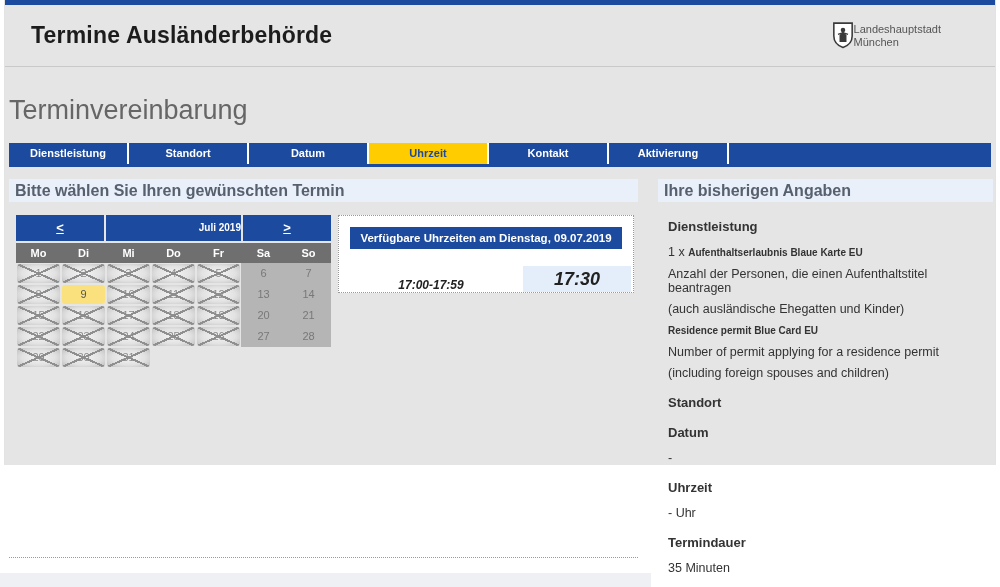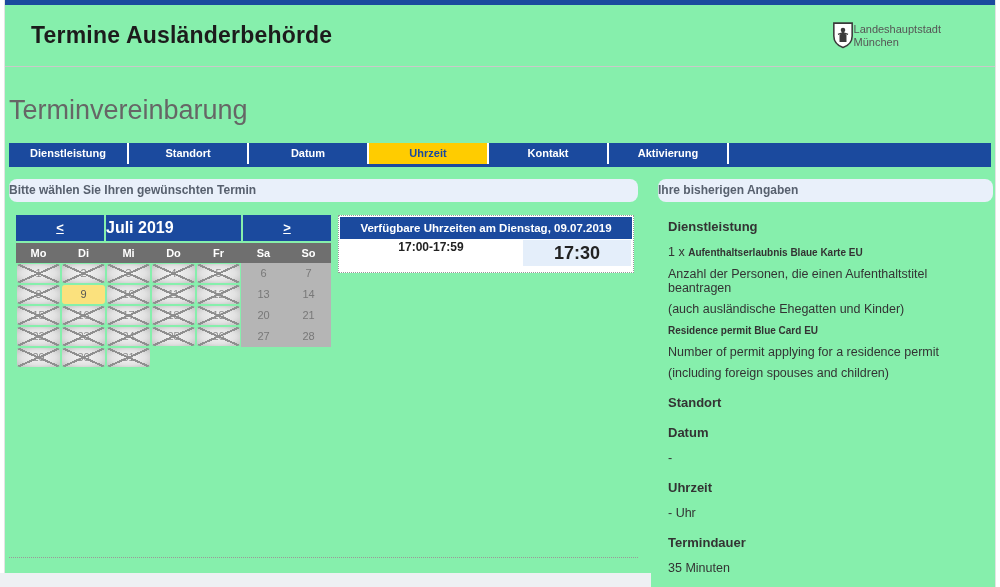--- a/index.html
+++ b/index.html
@@ -1,21 +1,21 @@
 <!DOCTYPE html>
 <html style="--blue: #1b4a9e; --yellow: #ffcc00; --selyellow: #fbe17d; --bandblue: #e9f0fa; --slotblue: #e4eefa;"><head>
 <meta charset="utf-8">
 <style>
   * { margin:0; padding:0; box-sizing:border-box; }
   html,body { width:1000px; height:587px; overflow:hidden; background:#fff;
     font-family:"Liberation Sans", sans-serif; color:#333; }
   body { position:relative; }
 
-  .page { position:absolute; left:4px; top:0; width:992px; height:587px;
-    border-left:1px solid #e3e3e3; border-right:1px solid #e3e3e3; background:#86efac; }
+  .page { position:absolute; left:4px; top:0; width:992px; height:465px;
+    border-left:1px solid #e3e3e3; border-right:1px solid #e3e3e3; background:#e5e5e5; }
 
   .topbar { height:5px; background:var(--blue); }
 
   header { height:62px; border-bottom:1px solid #c9c9c9; display:flex;
     align-items:center; justify-content:space-between; padding:0 26px 0 26px; }
   .app-title { font-size:23px; font-weight:bold; color:#1c1c1c; letter-spacing:0.2px; }
   .logo { display:flex; align-items:center; gap:0; margin-right:28px; }
   .logo-text { font-size:11px; color:#555; line-height:13px; }
 
   .page-title { font-size:27px; font-weight:normal; color:#666; margin:28px 0 0 4px; height:32px; }
@@ -25,54 +25,54 @@
   .tab { width:118px; height:21px; background:var(--blue); color:#fff; font-size:11px;
     font-weight:bold; text-align:center; line-height:21px; margin-right:2px; cursor:pointer; }
   .tab.active { background:var(--yellow); color:var(--blue); }
   .tab-filler { flex:1; height:21px; background:var(--blue); }
 
   .main { display:flex; padding:12px 2px 0 4px; }
   .col-left { width:629px; height:391px; border-bottom:1px dotted #9a9a9a; margin-top:-12px; padding-top:12px; }
   .col-gap { width:20px; }
   .col-right { flex:1; margin-top:-12px; padding-top:12px; }
 
-  .band { height:23px; background:var(--bandblue); color:#57606e; font-size:12px;
-    font-weight:bold; line-height:23px; padding-left:0;border-radius:8px; }
+  .band { height:23px; background:var(--bandblue); color:#57606e; font-size:16px;
+    font-weight:bold; line-height:23px; padding-left:6px; }
 
   .office-title { font-size:12.5px; font-weight:bold; color:#222; margin:14px 0 0 7px; }
 
   .content-row { display:flex; margin:13px 0 0 7px; }
 
   
   .calendar { width:315px; }
   .cal-head { display:flex; height:26px; }
   .cal-nav { width:88px; background:var(--blue); color:#fff; font-size:13px; font-weight:bold;
     text-align:center; line-height:26px; cursor:pointer; }
   .cal-nav span { text-decoration:underline; }
-  .cal-month { width:135px; background:var(--blue); color:#fff; font-size:16px; font-weight:bold;
-    text-align:left; line-height:26px; margin:0 2px; }
+  .cal-month { width:135px; background:var(--blue); color:#fff; font-size:10px; font-weight:bold;
+    text-align:right; line-height:26px; margin:0 2px; }
   .cal-daynames { display:flex; height:20px; margin-top:2px; background:#6f6f6f; }
   .cal-dayname { width:45px; color:#fff; font-size:11px; font-weight:bold; text-align:center; line-height:20px; }
   .cal-week { display:flex; height:21px; }
   .cal-cell { width:45px; height:21px; font-size:11px; text-align:center; }
   .cal-cell .tile { margin:1px; height:19px; border-radius:3px; line-height:19px; }
   .cal-cell.x .tile { color:#8a8a8a; cursor:default;
     background:
       linear-gradient(to bottom right, transparent calc(50% - 1px), #8f8f8f calc(50% - 1px), #8f8f8f calc(50% + 1px), transparent calc(50% + 1px)),
       linear-gradient(to bottom left, transparent calc(50% - 1px), #8f8f8f calc(50% - 1px), #8f8f8f calc(50% + 1px), transparent calc(50% + 1px)),
       radial-gradient(ellipse at center, #f4f4f4 0%, #e2e2e2 55%, #bdbdbd 100%); }
   .cal-cell.sel .tile { background:var(--selyellow); color:#555; font-weight:normal; cursor:pointer; }
   .cal-cell.we { background:#b5b5b5; color:#787878; line-height:21px; cursor:default; }
 
   
   .timepanel { width:296px; margin-left:7px; align-self:flex-start;
     border:1px dotted #999; background:#fff; }
   .tp-header { height:22px; background:var(--blue); color:#fff; font-size:11.5px; font-weight:bold;
-    text-align:center; line-height:22px; margin:1px; }
-  .tp-row { display:flex; align-items:flex-start; height:32px; }
+    text-align:center; line-height:22px; margin:11px; }
+  .tp-row { display:flex; align-items:flex-end; height:32px;font-style:italic; }
   .tp-range { flex:1; text-align:center; font-size:12px; font-weight:bold; color:#222; }
   .tp-slot { width:108px; height:26px; background:var(--slotblue); font-size:18px; font-weight:bold;
     color:#222; text-align:center; line-height:26px; margin-right:2px; cursor:pointer; }
 
   
   .summary { padding:2px 10px 0 10px; }
   .sum-h { font-size:13px; font-weight:bold; color:#333; margin:15px 0 11px 0; }
   .sum-line { font-size:12.5px; color:#333; margin:0 0 7px 0; line-height:14px; }
   .sum-line .sm-bold { font-size:10px; font-weight:bold; }
   .sum-line .pfx { font-size:12.5px; }

